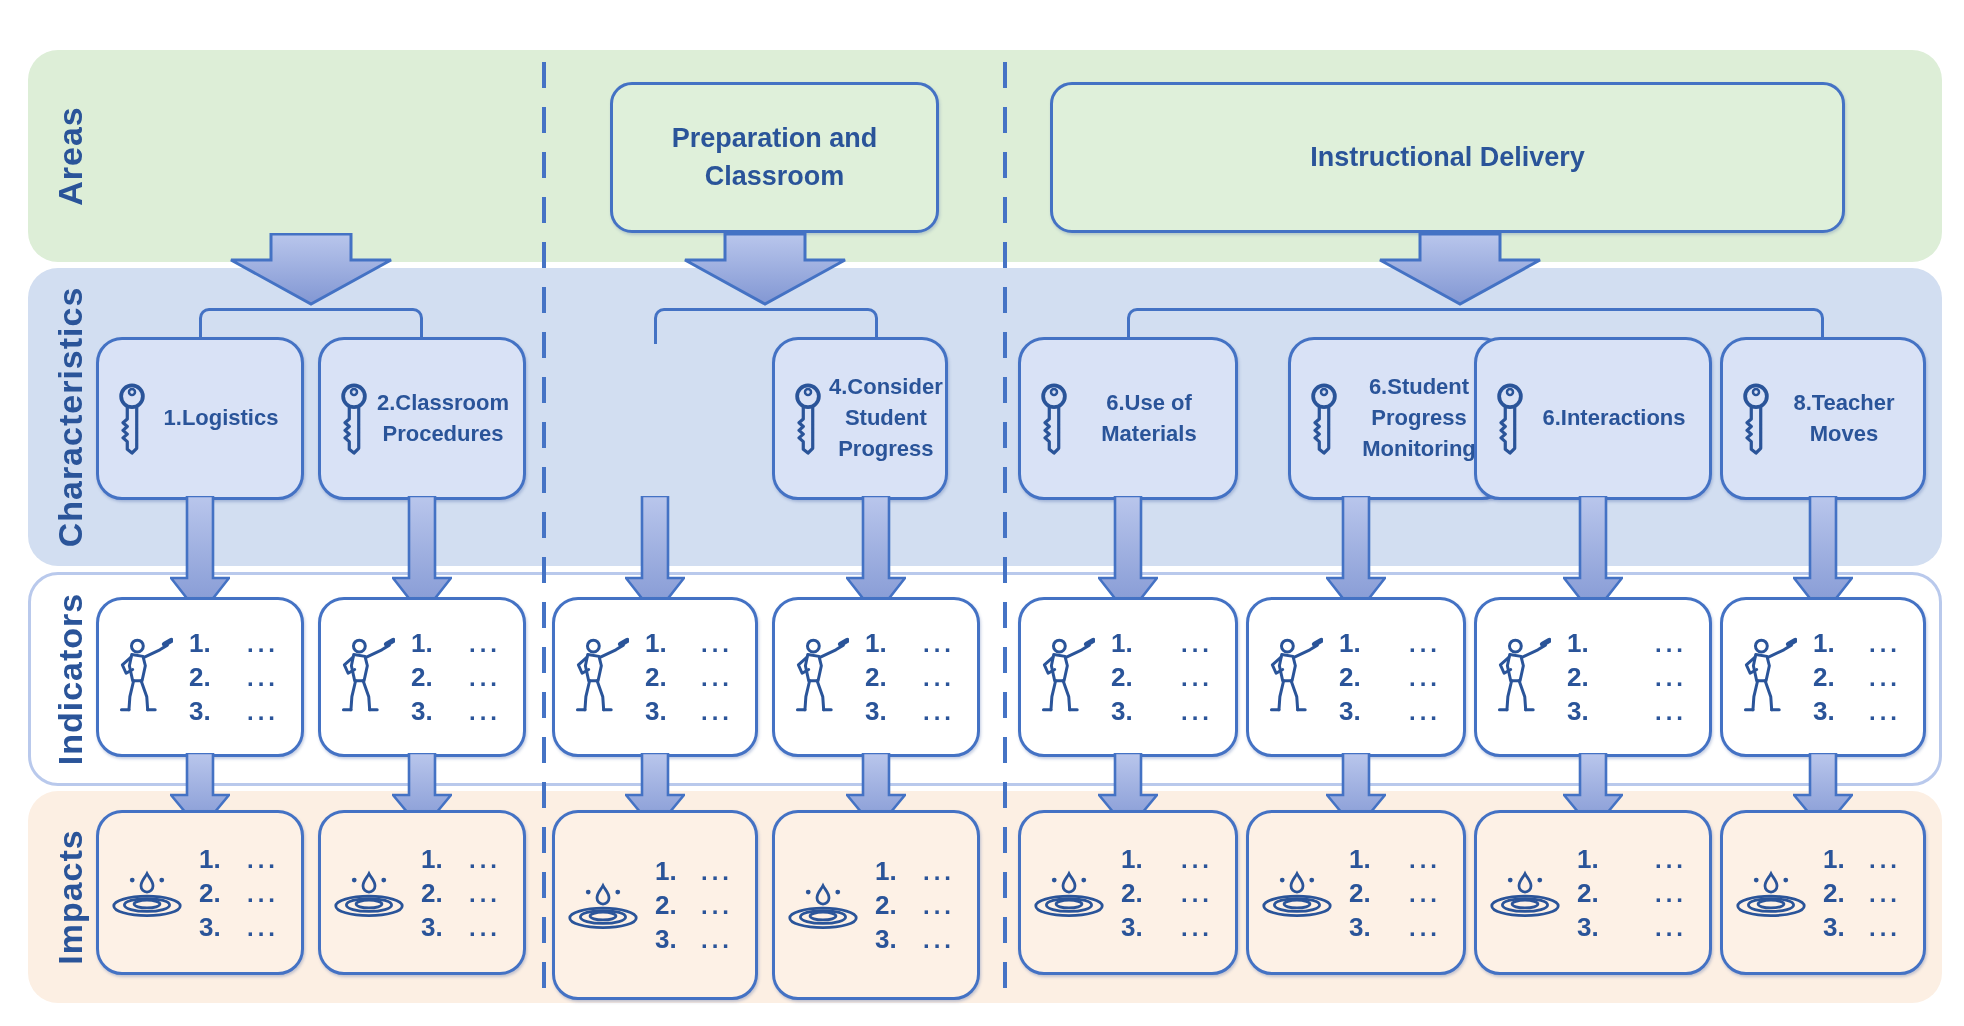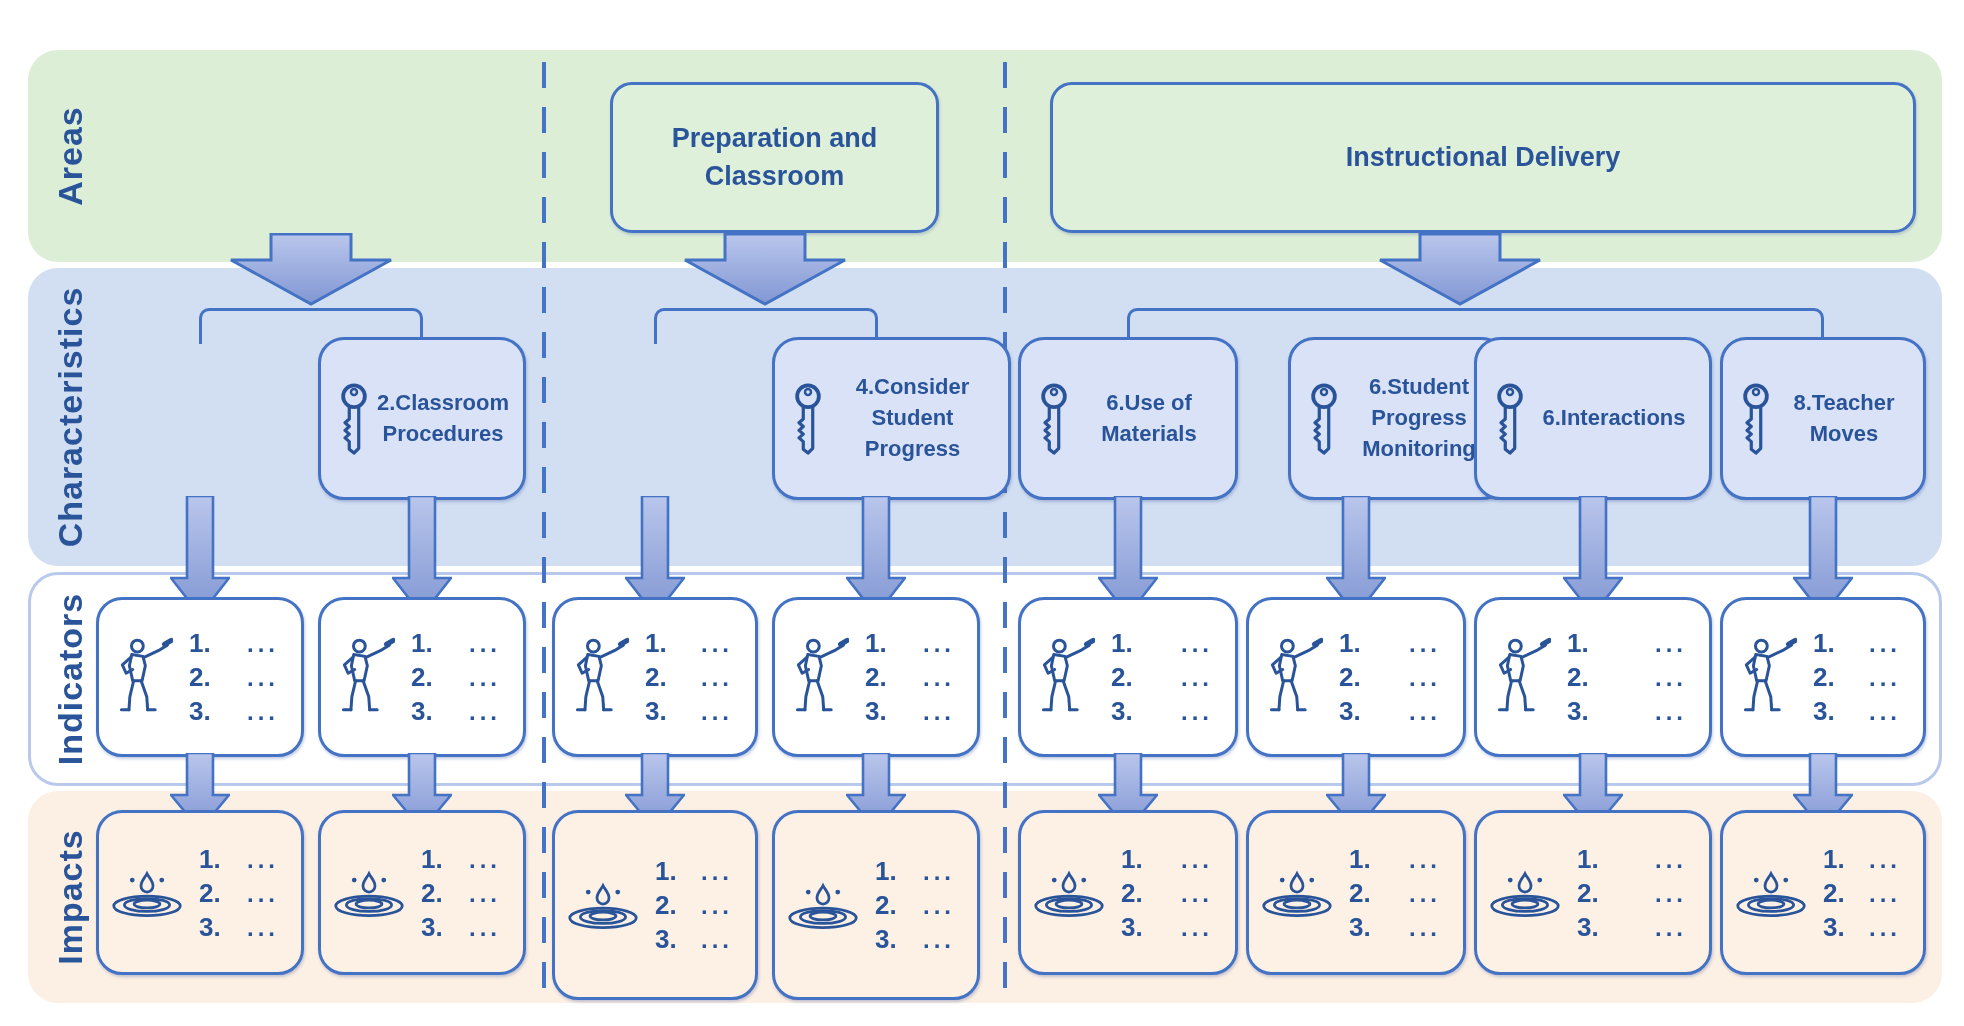--- a/index.html
+++ b/index.html
@@ -114,38 +114,44 @@
   <div class="vlabel" style="top:417px">Characteristics</div>
   <div class="vlabel" style="top:679px">Indicators</div>
   <div class="vlabel" style="top:897px">Impacts</div>
 
   <div class="dash" style="left:542px"></div>
   <div class="dash" style="left:1003px"></div>
 
   <div class="abox" style="left:610px;width:329px">
       <span class="atext" style="max-width:260px">Preparation and Classroom</span>
     </div>
-  <div class="abox" style="left:1050px;width:866px">
+  <div class="abox" style="left:1050px;width:795px">
       <span class="atext">Instructional Delivery</span>
     </div>
 
   <svg class="arw big" style="left:229px">
       <use href="#ar-big"></use>
     </svg>
   <svg class="arw big" style="left:683px">
       <use href="#ar-big"></use>
     </svg>
   <svg class="arw big" style="left:1378px">
       <use href="#ar-big"></use>
     </svg>
 
   <div class="bracket" style="left:199px;width:224px"></div>
   <div class="bracket" style="left:654px;width:224px"></div>
   <div class="bracket" style="left:1127px;width:697px"></div>
 
+  <div class="cbox" style="left:96px;width:208px">
+    <svg class="key">
+        <use href="#ic-key"></use>
+      </svg>
+    <div class="clabel">1.Logistics</div>
+  </div>
   <svg class="arw a1" style="left:170px">
       <use href="#ar-s1"></use>
     </svg>
   <div class="ibox" style="left:96px;width:208px">
     <svg class="person">
         <use href="#ic-person"></use>
       </svg>
     <div class="list">
       <div class="lrow">
           <span>1.</span>
@@ -273,21 +279,21 @@
           <span>2.</span>
           <span class="dots">...</span>
         </div>
       <div class="lrow">
           <span>3.</span>
           <span class="dots">...</span>
         </div>
     </div>
   </div>
 
-  <div class="cbox" style="left:772px;width:239px">
+  <div class="cbox" style="left:772px;width:176px">
     <svg class="key">
         <use href="#ic-key"></use>
       </svg>
     <div class="clabel">4.Consider Student Progress</div>
   </div>
   <svg class="arw a1" style="left:846px">
       <use href="#ar-s1"></use>
     </svg>
   <div class="ibox" style="left:772px;width:208px">
     <svg class="person">

